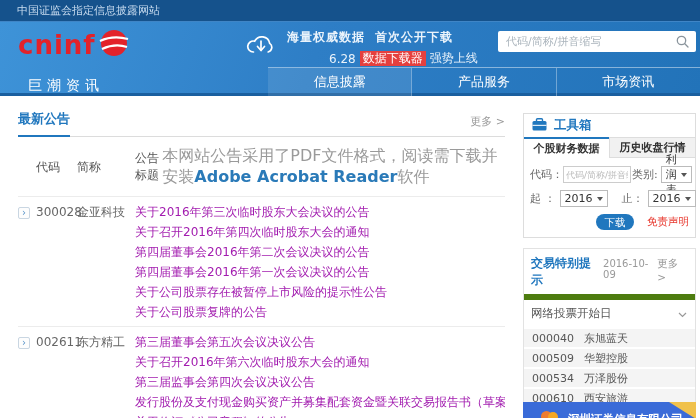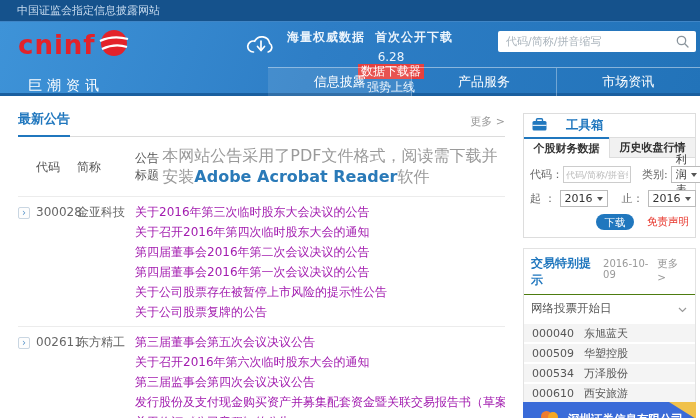--- a/index.html
+++ b/index.html
@@ -19,21 +19,21 @@
   .logo-row { display:flex; align-items:center; }
   .brand { color:#e3222a; font-weight:bold; font-size:26px; letter-spacing:1px; }
   .swirl { margin-left:3px; }
   .logo-sub { color:#ffffff; font-size:14px; letter-spacing:5px; margin-top:15px; padding-left:10px; }
 
   .promo { position:absolute; left:245px; top:7px; display:flex; }
   .cloud { margin-top:3px; }
   .promo-text { margin-left:10px; color:#eaf3fb; font-size:12px; }
   .promo-l1 { letter-spacing:1px;font-weight:bold; }
   .promo-l1 .sep { display:inline-block; width:10px; }
-  .promo-l2 { margin-top:4px; padding-left:42px; display:flex; align-items:center;flex-direction:column; }
+  .promo-l2 { margin-top:4px; padding-left:42px; display:flex; align-items:center; }
   .badge { background:#e5403e; color:#fff; padding:0 3px; margin:0 4px; height:15px; line-height:15px; }
 
   .search { position:absolute; left:498px; top:9px; width:198px; height:21px;
     background:#fff; border-radius:2px; display:flex; align-items:center; }
   .search input { flex:1; border:none; outline:none; background:transparent;
     font-size:11px; color:#555; padding:0 8px; font-family:inherit; }
   .search input::placeholder { color:#aab4bc; }
   .search .mag { margin-right:7px; display:flex; }
 
   .nav { position:absolute; left:268px; top:45px; width:432px; height:29px;
@@ -66,21 +66,21 @@
   .group:last-child { border-bottom:none; }
   .g-left { display:flex; width:117px; height:20px; align-items:center; font-size:12px; color:#666; }
   .g-titles { flex:1; min-width:0; }
   .t-line { height:20px; line-height:20px; font-size:12px; color:#a21caf;
     white-space:nowrap; overflow:hidden; cursor:pointer; }
 
   
   .toolbox { position:absolute; left:523px; top:113px; width:173px;
     border:1px solid #ddd; background:#fff; }
   .tb-head { height:23px; display:flex; align-items:center; padding-left:8px; }
-  .tb-title { color:#2077be; font-weight:bold; font-size:12.5px; margin-left:19px; }
+  .tb-title { color:#2077be; font-weight:bold; font-size:12.5px; margin-left:7px; }
   .tb-tabs { display:flex; }
   .tb-tab { flex:1; text-align:center; font-size:11px; font-weight:bold; color:#333;
     height:21px; line-height:19px; cursor:pointer; }
   .tb-tab.active { background:#fff; border-top:2px solid #2077be; }
   .tb-tab.inactive { background:#f1f1f1; border-top:1px solid #ddd;
     border-left:1px solid #ddd; border-bottom:1px solid #ddd; line-height:20px; }
   .tb-form { padding:8px 6px 7px; font-size:11px; color:#666; }
   .f-row { display:flex; align-items:center; margin-bottom:7px; }
   .f-row:last-child { margin-bottom:0; }
   .f-label { white-space:nowrap; }
@@ -94,21 +94,21 @@
   .sel-type { width:46px; }
   .sel-year { width:52px; }
   .dl-btn { width:38px; height:16px; border-radius:8px; background:#2077be; color:#fff;
     font-size:10.5px; line-height:16px; text-align:center; margin-left:66px; cursor:pointer; }
   .disclaimer { margin-left:auto; color:#e8392f; font-size:10.5px; cursor:pointer; }
 
   
   .special { position:absolute; left:523px; top:248px; width:173px;
     border:1px solid #e2e2e2; background:#fff; }
   .sp-head { display:flex; align-items:baseline; padding:6px 7px 5px;
-    border-bottom:1px solid #4d7c0f; }
+    border-bottom:6px solid #4d7c0f; }
   .sp-title { color:#2077be; font-weight:bold; font-size:12px; }
   .sp-date { color:#999; font-size:10px; margin-left:5px; }
   .sp-more { margin-left:auto; color:#999; font-size:10.5px; cursor:pointer; }
   .sp-filter { display:flex; justify-content:space-between; align-items:center;
     padding:6px 8px 6px 7px; font-size:11.5px; color:#555; cursor:pointer; }
   .sp-row { height:18px; background:#f4f4f4; margin-top:2px; display:flex; align-items:center;
     font-size:11px; color:#555; cursor:pointer; }
   .sp-code { width:52px; padding-left:8px; }
   .sp-name { padding-left:8px; }
   .sp-footer { height:18px; background:#f4f4f4; margin-top:2px; text-align:center;
@@ -248,21 +248,21 @@
       <span class="tb-title">工具箱</span>
     </div>
     <div class="tb-tabs">
       <div class="tb-tab active">个股财务数据</div>
       <div class="tb-tab inactive">历史收盘行情</div>
     </div>
     <div class="tb-form">
       <div class="f-row">
         <span class="f-label">代码：</span>
         <input class="tb-input" type="text" placeholder="代码/简称/拼音缩写" style="">
-        <span class="f-label" style="margin-left:11px;">类别:</span>
+        <span class="f-label" style="margin-left:1px;">类别:</span>
         <span class="sel sel-type" style="margin-left:3px;">
           <span>利润表</span>
             <span class="arr"></span>
         </span>
       </div>
       <div class="f-row">
         <span class="f-label">起 ：</span>
         <span class="sel sel-year" style="margin-left:4px;">
           <span>2016</span>
             <span class="arr"></span>

